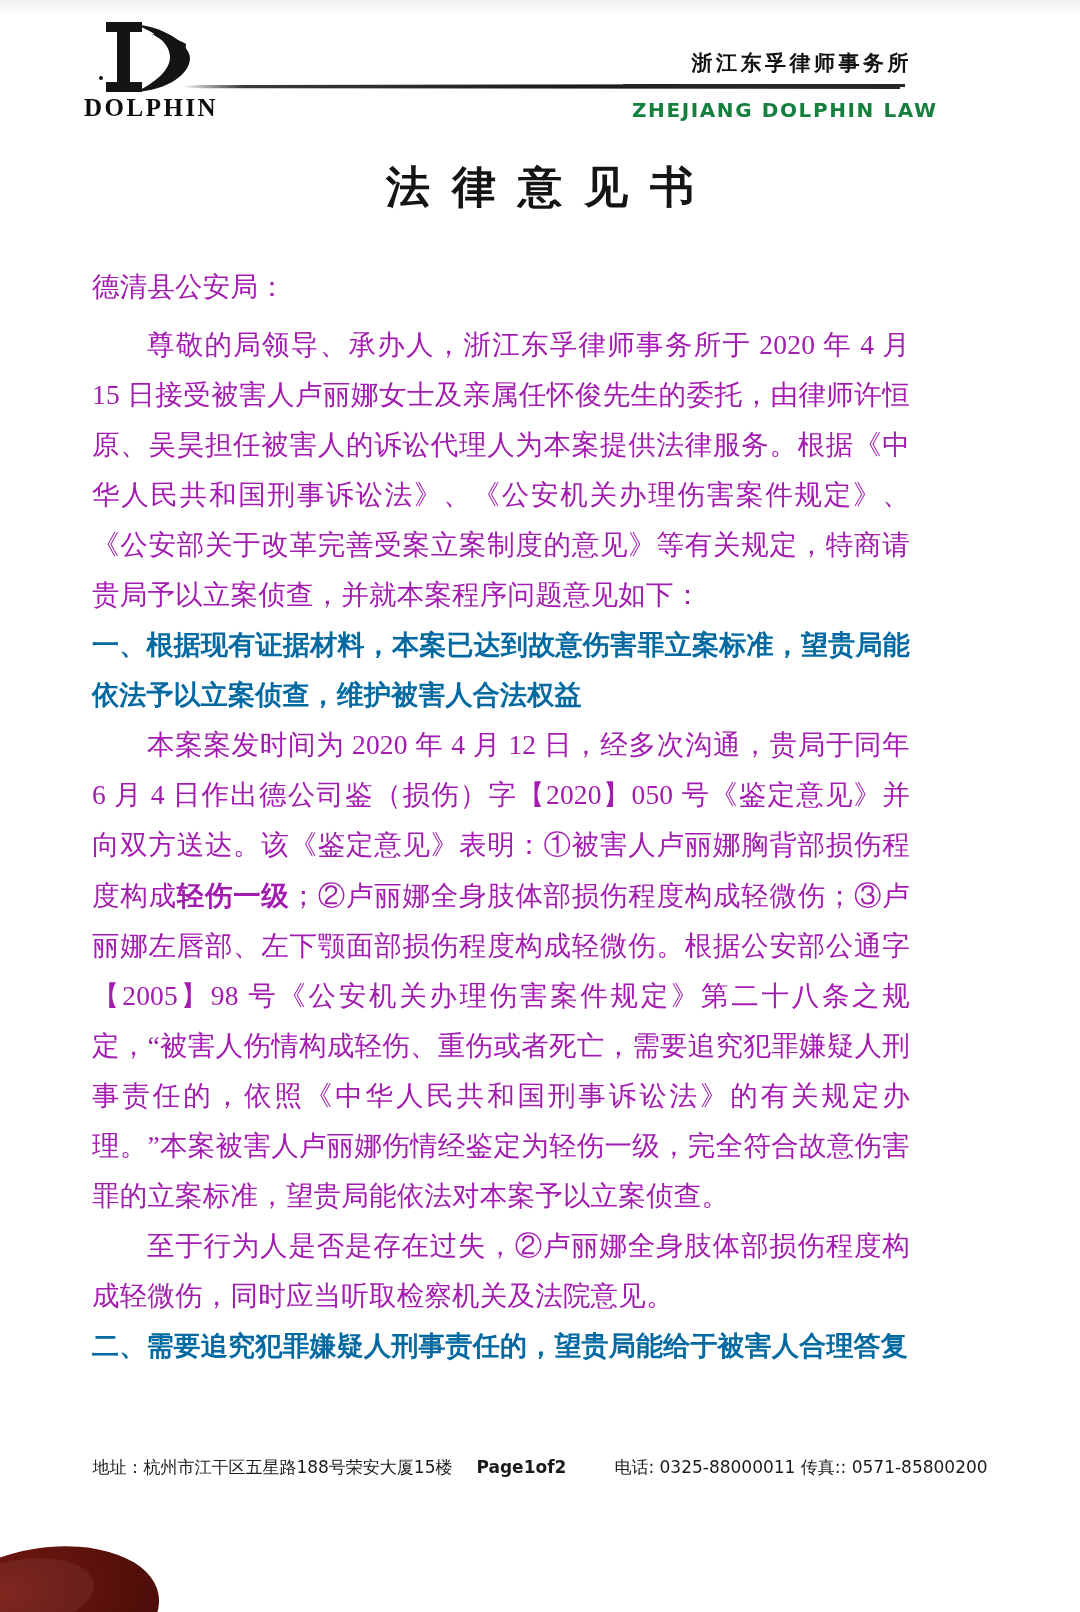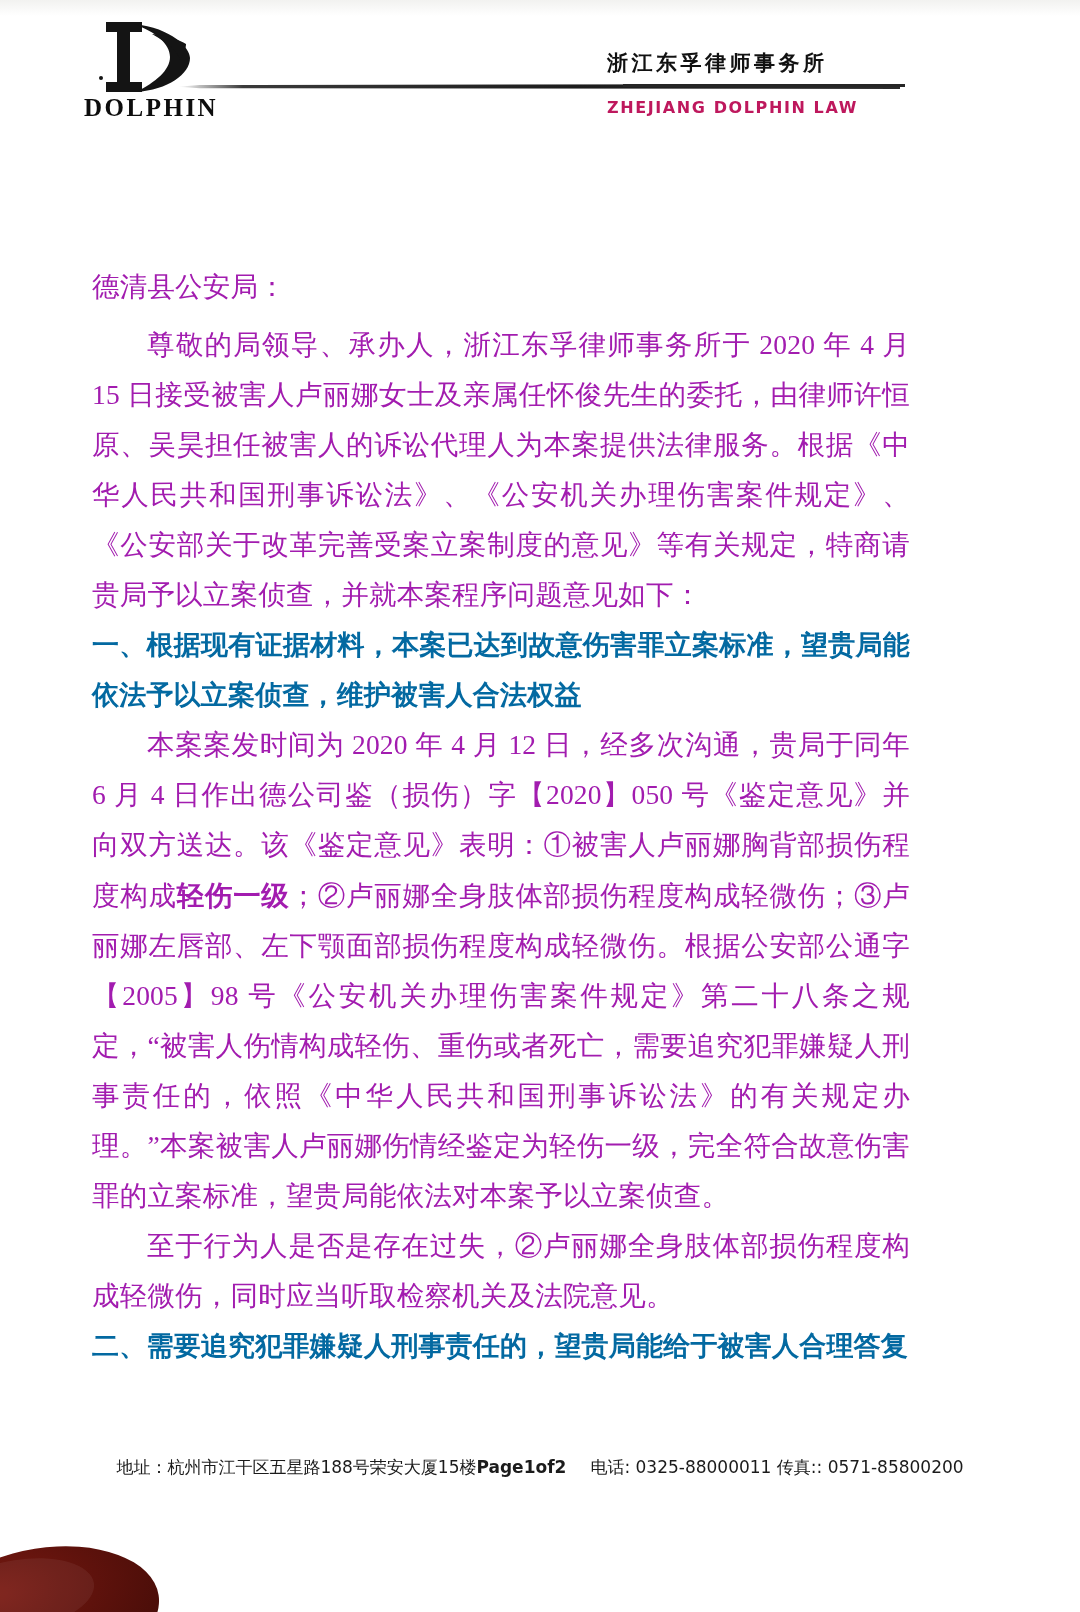--- a/index.html
+++ b/index.html
@@ -45,40 +45,40 @@
     font-family: "Liberation Serif", "DejaVu Serif", serif;
     font-weight: 700;
     font-size: 25px;
     letter-spacing: 2.5px;
     color: #0d0d0d;
     margin-top: -2px;
     margin-left: 2px;
   }
   .brand-block {
     position: absolute;
-    right: 193px;
+    right: 168px;
     top: 52px;
-    text-align: left;
+    text-align: right;
     width: 280px;
   }
   .brand-cn {
     font-family: "DejaVu Sans", "Liberation Sans", sans-serif;
     font-size: 21px;
     font-weight: 700;
     letter-spacing: 3.5px;
     color: #111;
     white-space: nowrap;
     line-height: 1.1;
   }
   .brand-en {
     font-family: "DejaVu Sans", "Liberation Sans", sans-serif;
-    font-size: 16px;
+    font-size: 20px;
     font-weight: 700;
     letter-spacing: 1.6px;
-    color: #be185d;
+    color: #15803d;
     white-space: nowrap;
     margin-top: 6px;
   }
   
   .head-rule {
     position: absolute;
     left: 178px;
     top: 84px;
     width: 722px;
     height: 5px;
@@ -147,20 +147,21 @@
     left: 0;
     top: 1456px;
     width: 1080px;
     display: flex;
     justify-content: center;
     align-items: baseline;
     font-family: "DejaVu Sans", "Liberation Sans", sans-serif;
     font-size: 17px;
     color: #1b1b1b;
     white-space: nowrap;
+    gap: 24px;
   }
   .footer-addr { letter-spacing: 0px; }
   .footer-page { font-weight: 700; font-size: 17px; }
   .footer-contact { margin-left: 24px; letter-spacing: 0px; }
 
   
   .seal-corner {
     position: absolute;
     left: -70px;
     bottom: -66px;
@@ -214,20 +215,21 @@
 
     <div class="brand-block">
       <div class="brand-cn">浙江东孚律师事务所</div>
     </div>
     <div class="brand-underline"></div>
     <div class="brand-block" style="top:92px;">
       <div class="brand-en">ZHEJIANG DOLPHIN LAW</div>
     </div>
   </div>
 
+  <div class="doc-title">法律意见书</div>
 
   <div class="body-area">
 
     <p class="para salutation">德清县公安局：</p>
 
     <p class="para indent">尊敬的局领导、承办人，浙江东孚律师事务所于 2020 年 4 月 15 日接受被害人卢丽娜女士及亲属任怀俊先生的委托，由律师许恒原、吴昊担任被害人的诉讼代理人为本案提供法律服务。根据《中华人民共和国刑事诉讼法》、《公安机关办理伤害案件规定》、《公安部关于改革完善受案立案制度的意见》等有关规定，特商请贵局予以立案侦查，并就本案程序问题意见如下：</p>
 
     <p class="heading">一、根据现有证据材料，本案已达到故意伤害罪立案标准，望贵局能依法予以立案侦查，维护被害人合法权益</p>
 
     <p class="para indent"><span>本案案发时间为 2020 年 4 月 12 日，经多次沟通，贵局于同年 6 月 4 日作出德公司鉴（损伤）字【2020】050 号《鉴定意见》并向双方送达。该《鉴定意见》表明：①被害人卢丽娜胸背部损伤程度构成</span><span class="b">轻伤一级</span><span>；②卢丽娜全身肢体部损伤程度构成轻微伤；③卢丽娜左唇部、左下颚面部损伤程度构成轻微伤。根据公安部公通字【2005】98 号《公安机关办理伤害案件规定》第二十八条之规定，“被害人伤情构成轻伤、重伤或者死亡，需要追究犯罪嫌疑人刑事责任的，依照《中华人民共和国刑事诉讼法》的有关规定办理。”本案被害人卢丽娜伤情经鉴定为轻伤一级，完全符合故意伤害罪的立案标准，望贵局能依法对本案予以立案侦查。</span></p>

